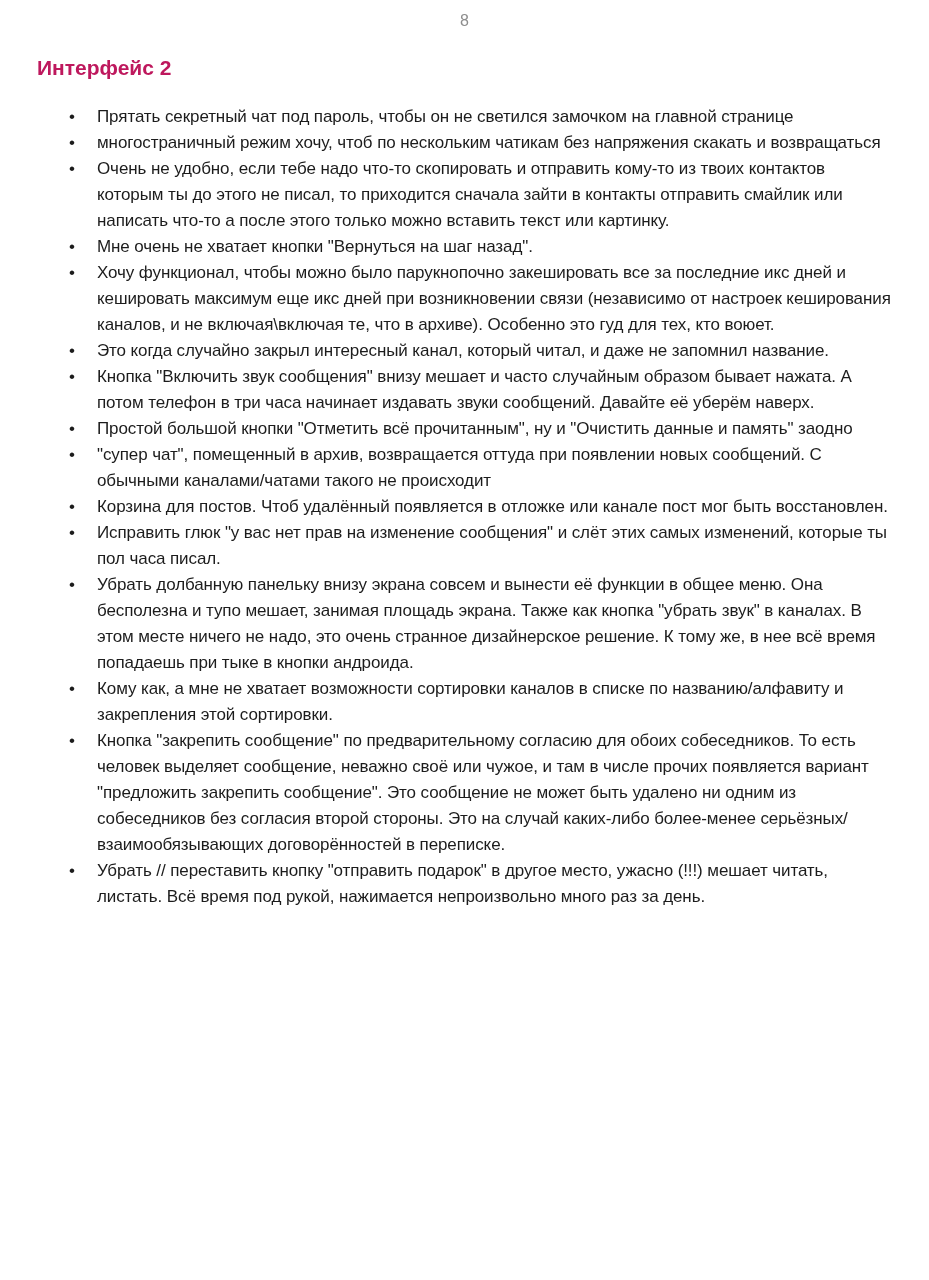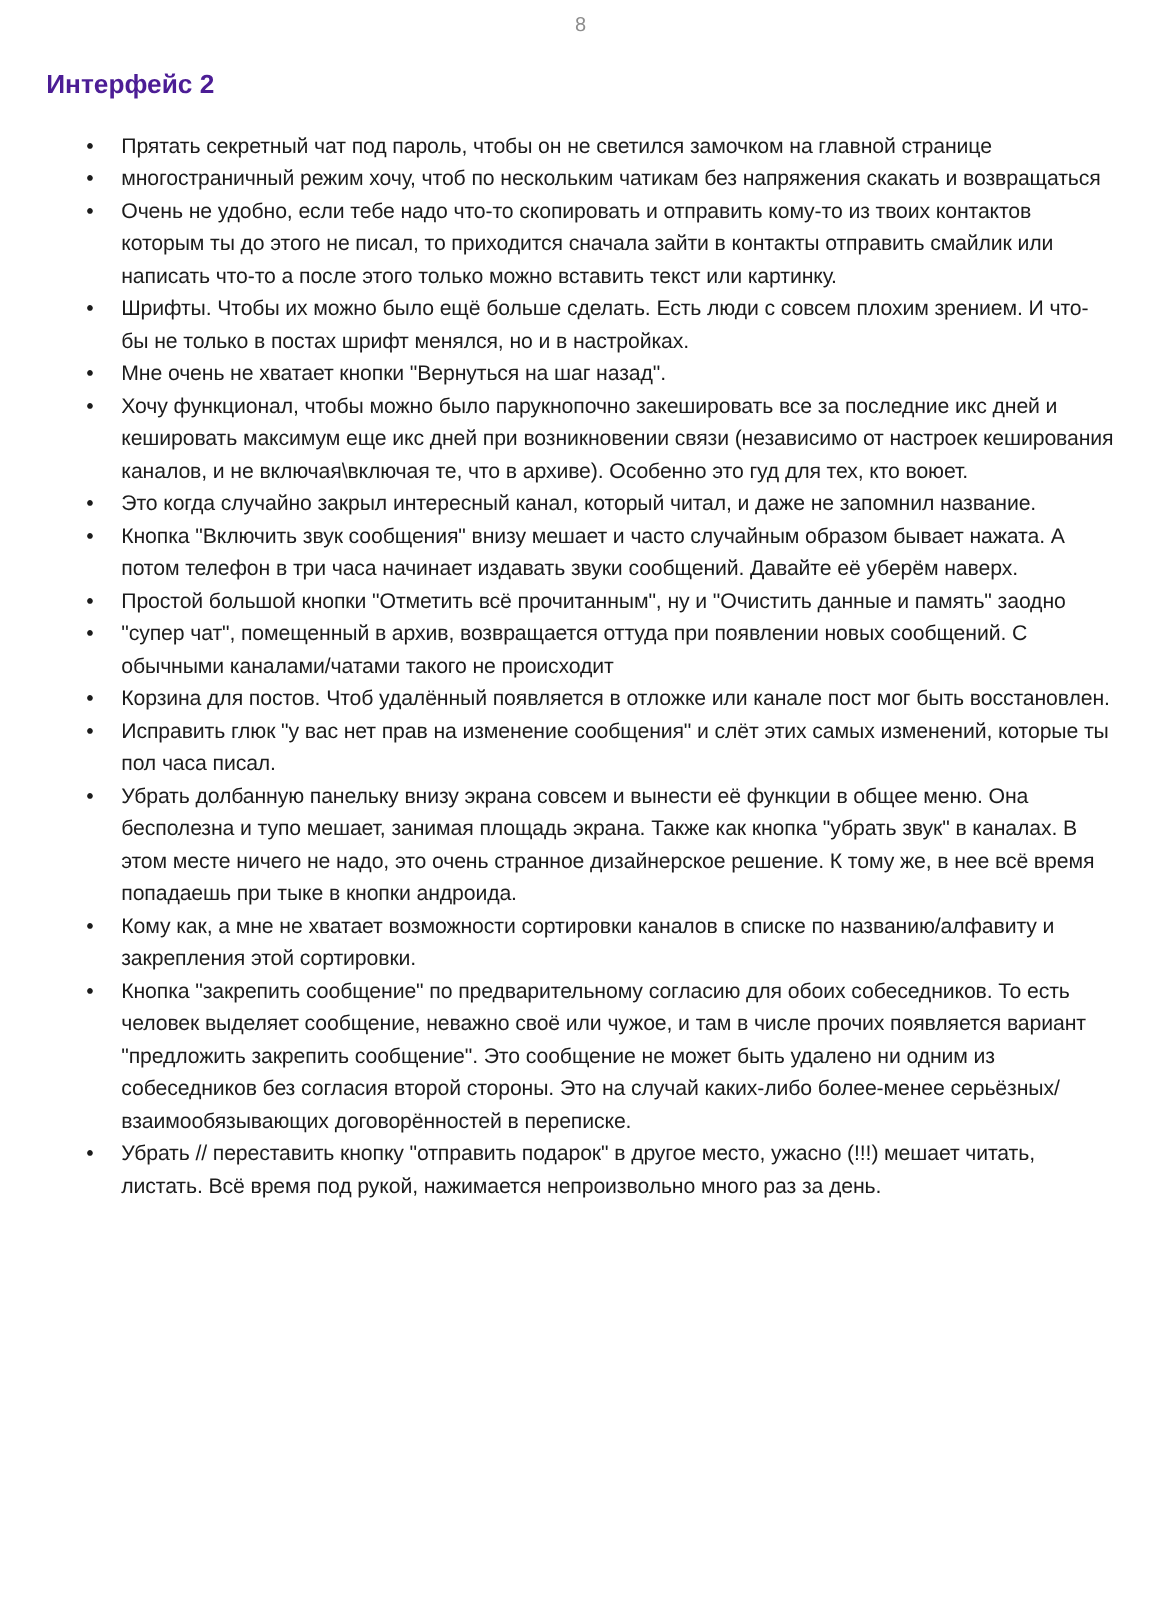--- a/index.html
+++ b/index.html
@@ -23,21 +23,21 @@
     text-align: center;
     font-size: 16px;
     color: #8d8d8d;
   }
   .heading {
     position: absolute;
     top: 56px;
     left: 37px;
     font-size: 21px;
     font-weight: bold;
-    color: #4c1d95;
+    color: #be185d;
     margin: 0;
   }
   .bullet-list {
     position: absolute;
     top: 104px;
     left: 0;
     margin: 0;
     padding: 0;
     list-style: none;
   }
@@ -64,21 +64,20 @@
 <body>
 
 <div class="page-number">8</div>
 
 <h1 class="heading">Интерфейс 2</h1>
 
 <ul class="bullet-list">
   <li>Прятать секретный чат под пароль, чтобы он не светился замочком на главной странице</li>
   <li>многостраничный режим хочу, чтоб по нескольким чатикам без напряжения скакать и возвращаться</li>
   <li>Очень не удобно, если тебе надо что-то скопировать и отправить кому-то из твоих контактов которым ты до этого не писал, то приходится сначала зайти в контакты отправить смайлик или написать что-то а после этого только можно вставить текст или картинку.</li>
-  <li>Шрифты. Чтобы их можно было ещё больше сделать. Есть люди с совсем плохим зрением. И что-бы не только в постах шрифт менялся, но и в настройках.</li>
   <li>Мне очень не хватает кнопки "Вернуться на шаг назад".</li>
   <li>Хочу функционал, чтобы можно было парукнопочно закешировать все за последние икс дней и кешировать максимум еще икс дней при возникновении связи (независимо от настроек кеширования каналов, и не включая\включая те, что в архиве). Особенно это гуд для тех, кто воюет.</li>
   <li>Это когда случайно закрыл интересный канал, который читал, и даже не запомнил название.</li>
   <li>Кнопка "Включить звук сообщения" внизу мешает и часто случайным образом бывает нажата. А потом телефон в три часа начинает издавать звуки сообщений. Давайте её уберём наверх.</li>
   <li>Простой большой кнопки "Отметить всё прочитанным", ну и "Очистить данные и память" заодно</li>
   <li>"супер чат", помещенный в архив, возвращается оттуда при появлении новых сообщений. С обычными каналами/чатами такого не происходит</li>
   <li>Корзина для постов. Чтоб удалённый появляется в отложке или канале пост мог быть восстановлен.</li>
   <li>Исправить глюк "у вас нет прав на изменение сообщения" и слёт этих самых изменений, которые ты пол часа писал.</li>
   <li>Убрать долбанную панельку внизу экрана совсем и вынести её функции в общее меню. Она бесполезна и тупо мешает, занимая площадь экрана. Также как кнопка "убрать звук" в каналах. В этом месте ничего не надо, это очень странное дизайнерское решение. К тому же, в нее всё время попадаешь при тыке в кнопки андроида.</li>
   <li>Кому как, а мне не хватает возможности сортировки каналов в списке по названию/алфавиту и закрепления этой сортировки.</li>

